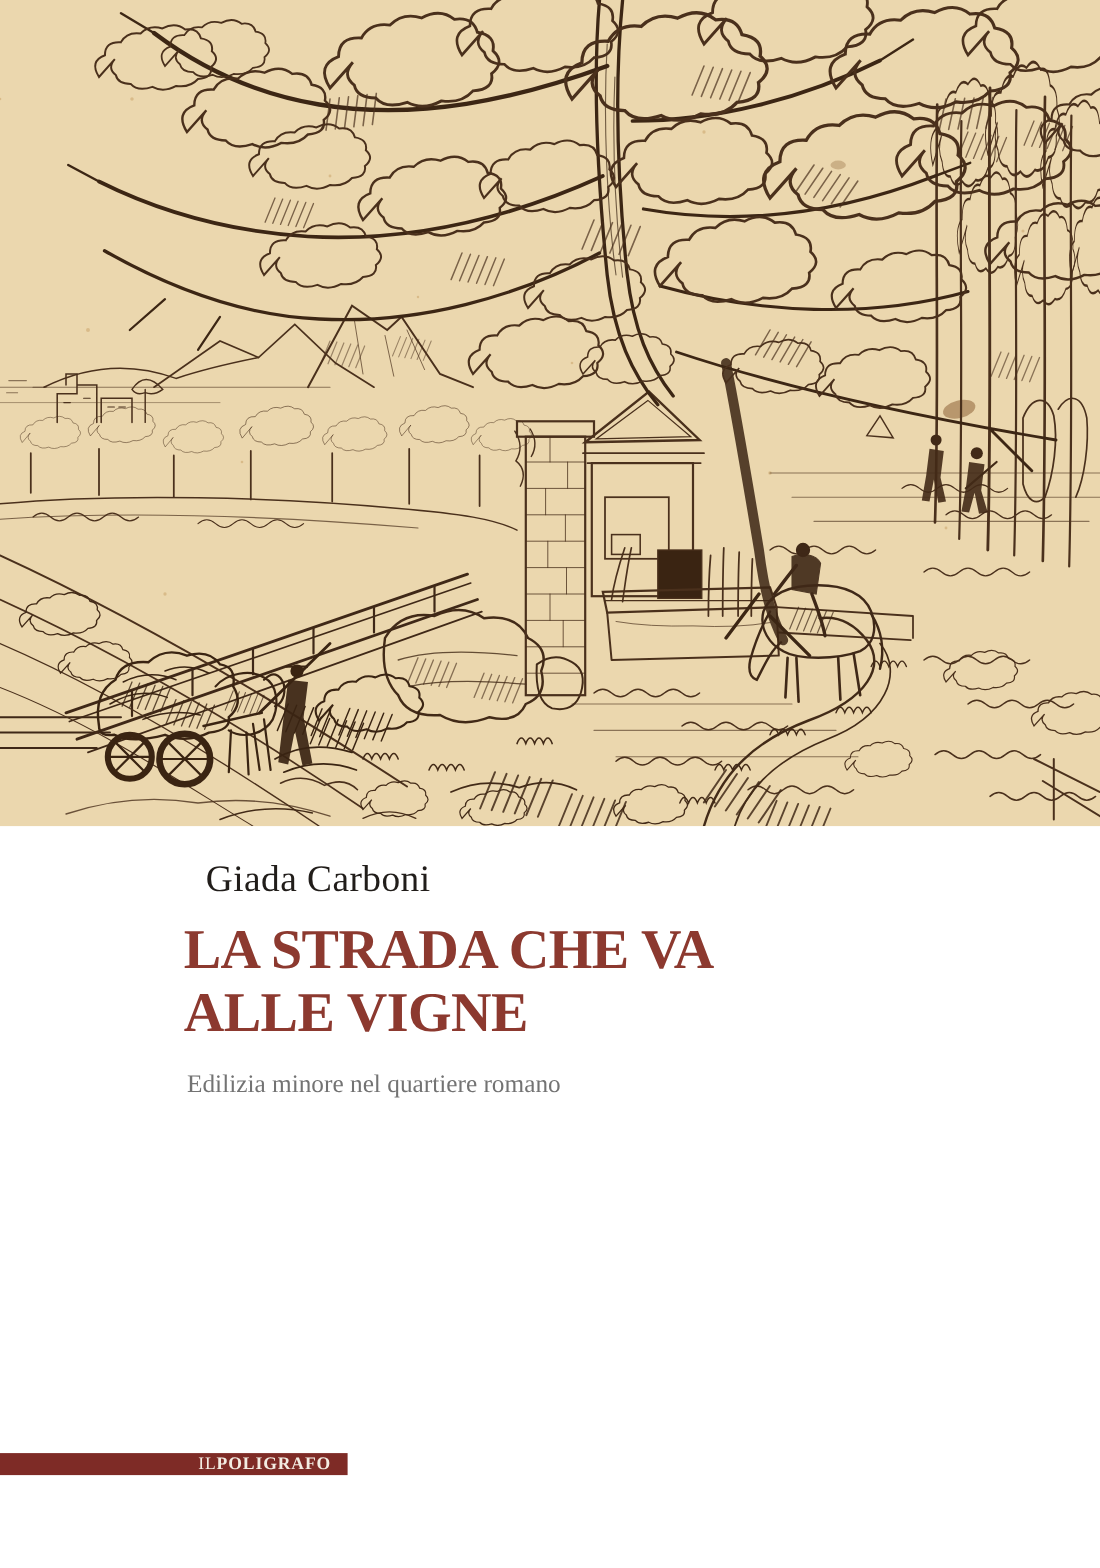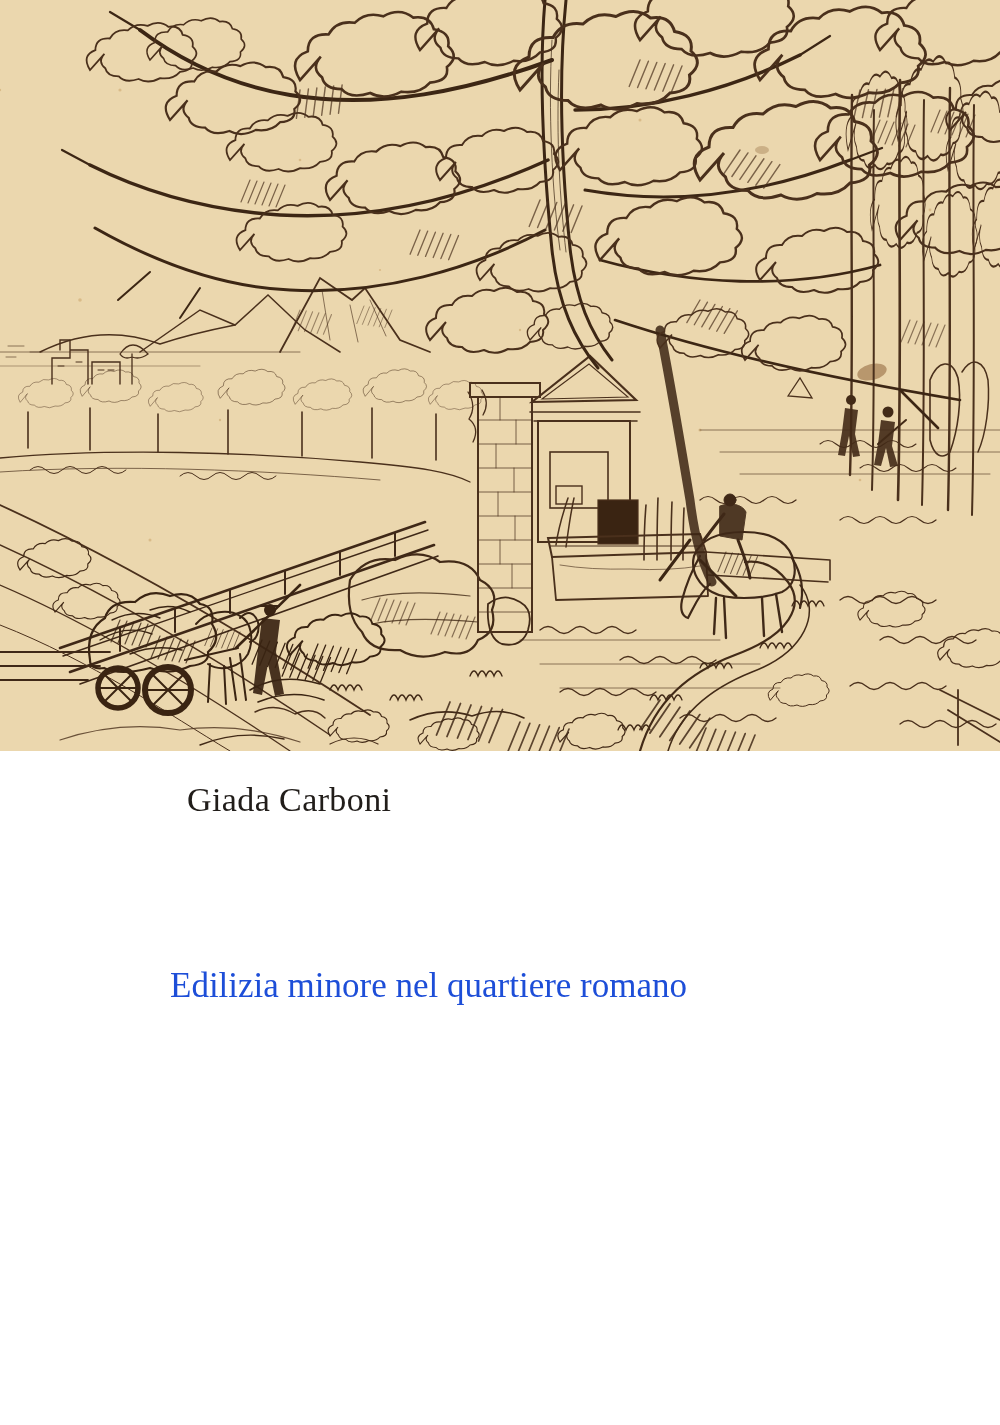--- a/index.html
+++ b/index.html
@@ -18,21 +18,21 @@
     font-size:34px; color:#211d1a; letter-spacing:0.4px;margin-left:17px;
   }
   .title {
     position:absolute; left:167px; top:836px;
     font-size:51px; line-height:57px; font-weight:bold;
     color:#8c392f; letter-spacing:-0.5px;
   }
   .title span { display:block; }
   .subtitle {
     position:absolute; left:170px; top:964px;
-    font-size:35px; line-height:44px; color:#1d4ed8;
+    font-size:23px; line-height:44px; color:#737373;
   }
   .subtitle span { display:block; }
   .pub-bar {
     position:absolute; left:0; top:1321px; width:316px; height:20px;
     background:#7e2b26; color:#f3ece2;
     display:flex; align-items:center; justify-content:flex-end;
     padding-right:15px; box-sizing:border-box;
     font-size:16px; line-height:20px; letter-spacing:0.8px;
     white-space:nowrap;
   }
@@ -319,19 +319,27 @@
         <use href="#tuft" transform="translate(470,676)" stroke-width="1.4"></use>
         <use href="#tuft" transform="translate(330,690)" stroke-width="1.4"></use>
         <path d="M410,720 q30,-14 62,-4 q28,-10 52,2" stroke-width="1.6"></path>
         <path d="M200,745 q40,-16 84,-6" stroke-width="1.4"></path>
       </g>
     </svg>
   </div>
 
   <div class="author">Giada Carboni</div>
 
+  <h1 class="title" style="margin:0">
+    <span>LA STRADA CHE VA</span>
+    <span>ALLE VIGNE</span>
+  </h1>
 
   <div class="subtitle">
     <span>Edilizia minore nel quartiere romano</span>
   </div>
 
+  <div class="pub-bar">
+    <span class="prefix">IL</span>
+      <span class="name">POLIGRAFO</span>
+  </div>
 
 </div>
 
 </body></html>

